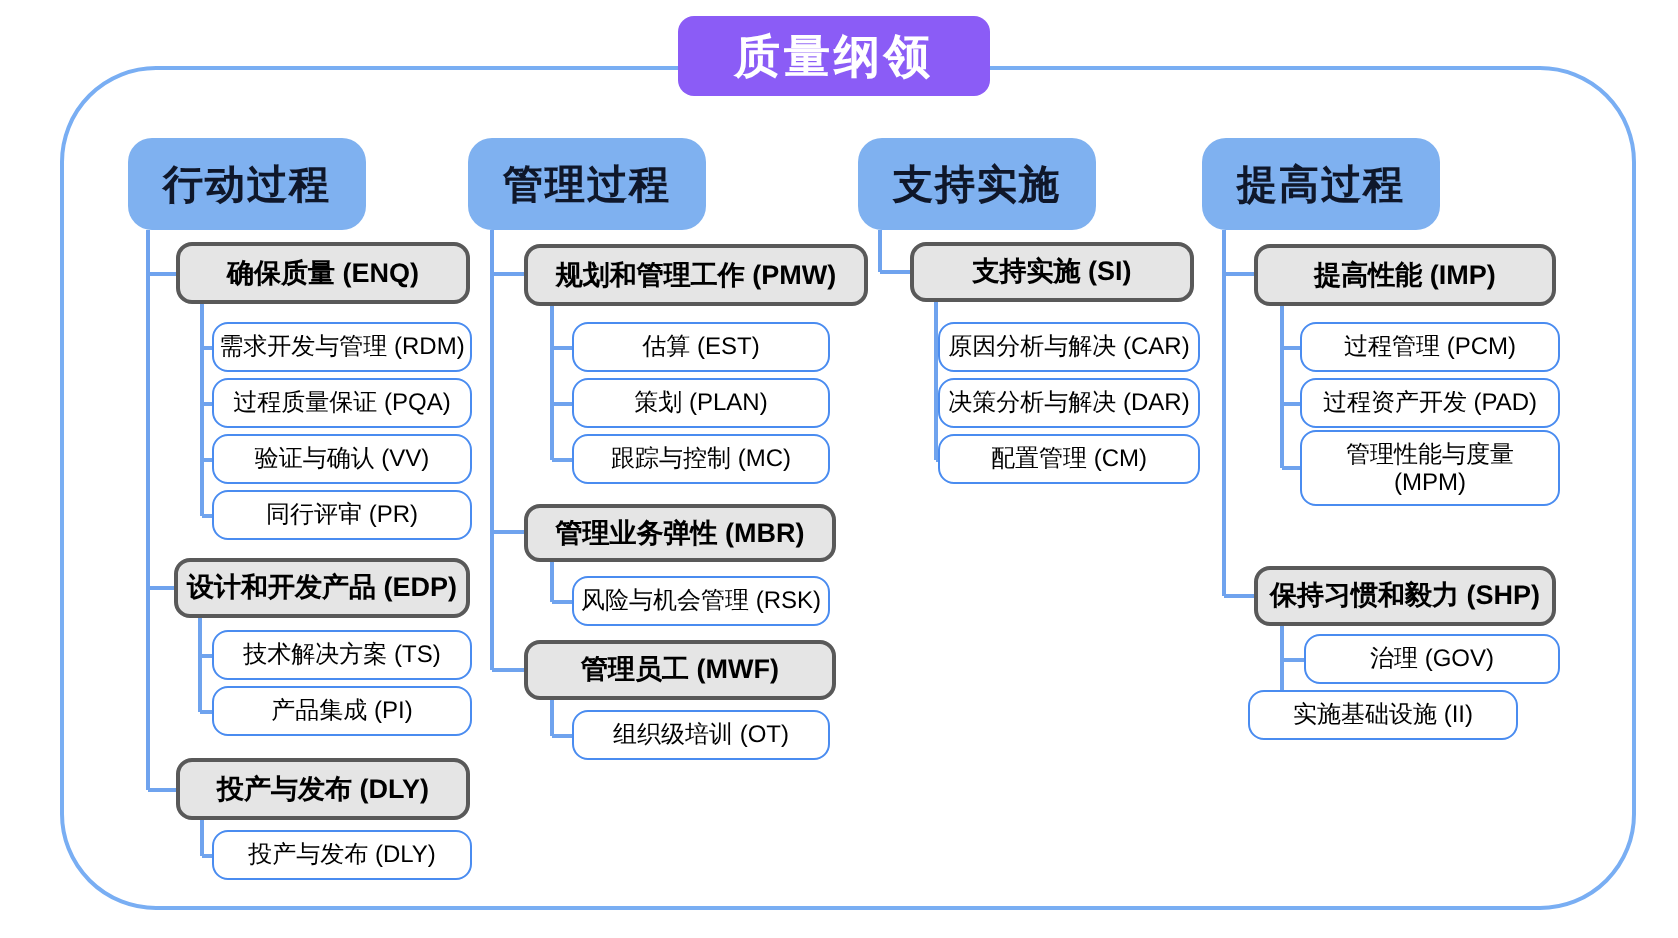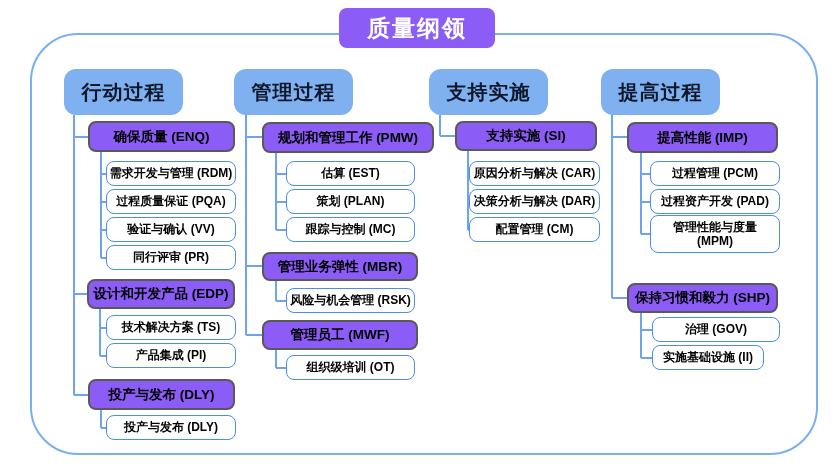--- a/index.html
+++ b/index.html
@@ -20,26 +20,26 @@
   }
   .title {
     background:#8b5cf6; color:#fff; font-weight:bold; font-size:23px;
     border-radius:8px; letter-spacing:2px;
   }
   .hdr {
     background:#7fb1f0; color:#0f172a; font-weight:bold; font-size:20px;
     border-radius:12px; letter-spacing:1px;
   }
   .grp {
-    background:#8b5cf6; border:2px solid #595959; border-radius:8px;
+    background:#e5e5e5; border:2px solid #595959; border-radius:8px;
     font-weight:bold; font-size:13.5px;
   }
   .leaf {
     background:#ffffff; border:1.5px solid #4a8cf0; border-radius:8px;
-    font-weight:bold; font-size:12px;
+    font-weight:normal; font-size:12px;
   }
   .wrap { white-space:normal; line-height:1.2; padding:0 14px; }
 </style>
 </head>
 <body>
 
 <div class="frame"></div>
 
 <svg class="connectors" width="839" height="469">
   <g stroke="#6fa3ee" stroke-width="2" fill="none">
@@ -99,13 +99,13 @@
 <div class="node leaf" style="left:469px;top:189px;width:131px;height:25px">决策分析与解决 (DAR)</div>
 <div class="node leaf" style="left:469px;top:217px;width:131px;height:25px">配置管理 (CM)</div>
 
 <div class="node grp" style="left:627px;top:122px;width:151px;height:31px">提高性能 (IMP)</div>
 <div class="node leaf" style="left:650px;top:161px;width:130px;height:25px">过程管理 (PCM)</div>
 <div class="node leaf" style="left:650px;top:189px;width:130px;height:25px">过程资产开发 (PAD)</div>
 <div class="node leaf wrap" style="left:650px;top:215px;width:130px;height:38px">管理性能与度量 (MPM)</div>
 
 <div class="node grp" style="left:627px;top:283px;width:151px;height:30px">保持习惯和毅力 (SHP)</div>
 <div class="node leaf" style="left:652px;top:317px;width:128px;height:25px">治理 (GOV)</div>
-<div class="node leaf" style="left:652px;top:345px;width:112px;height:25px">实施基础设施 (II)</div>
+<div class="node leaf" style="left:624px;top:345px;width:135px;height:25px">实施基础设施 (II)</div>
 
 </body></html>

